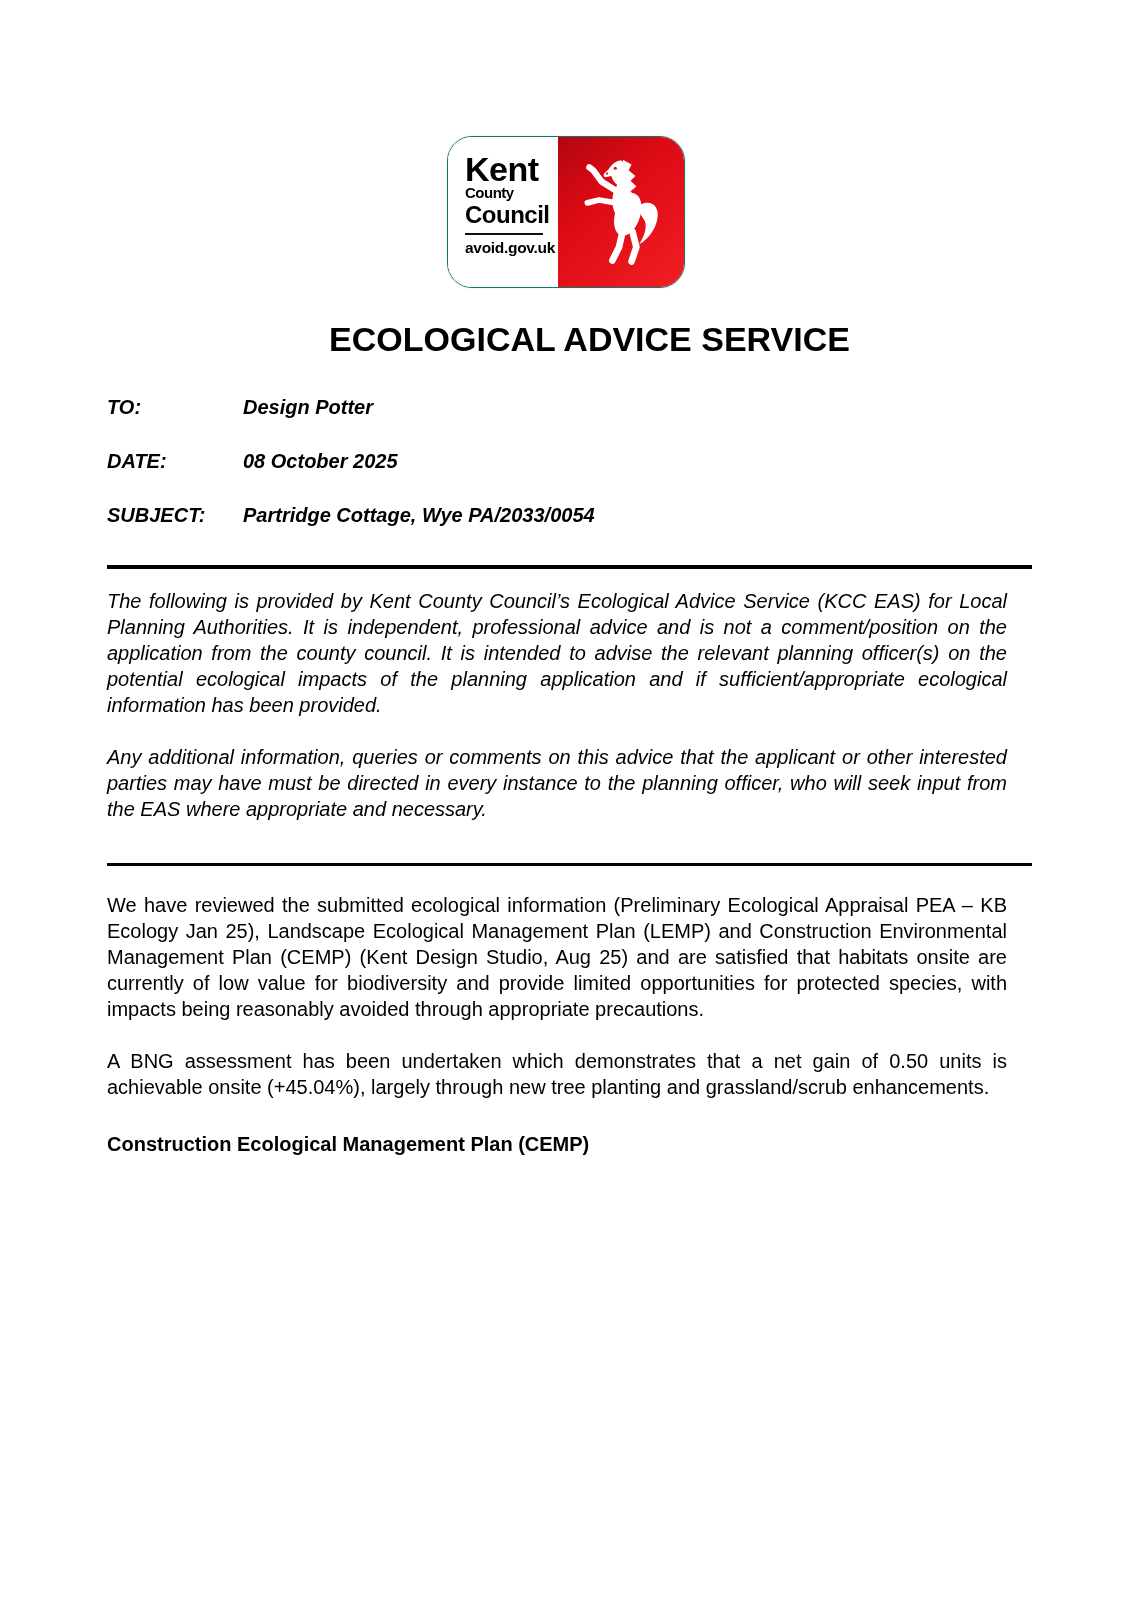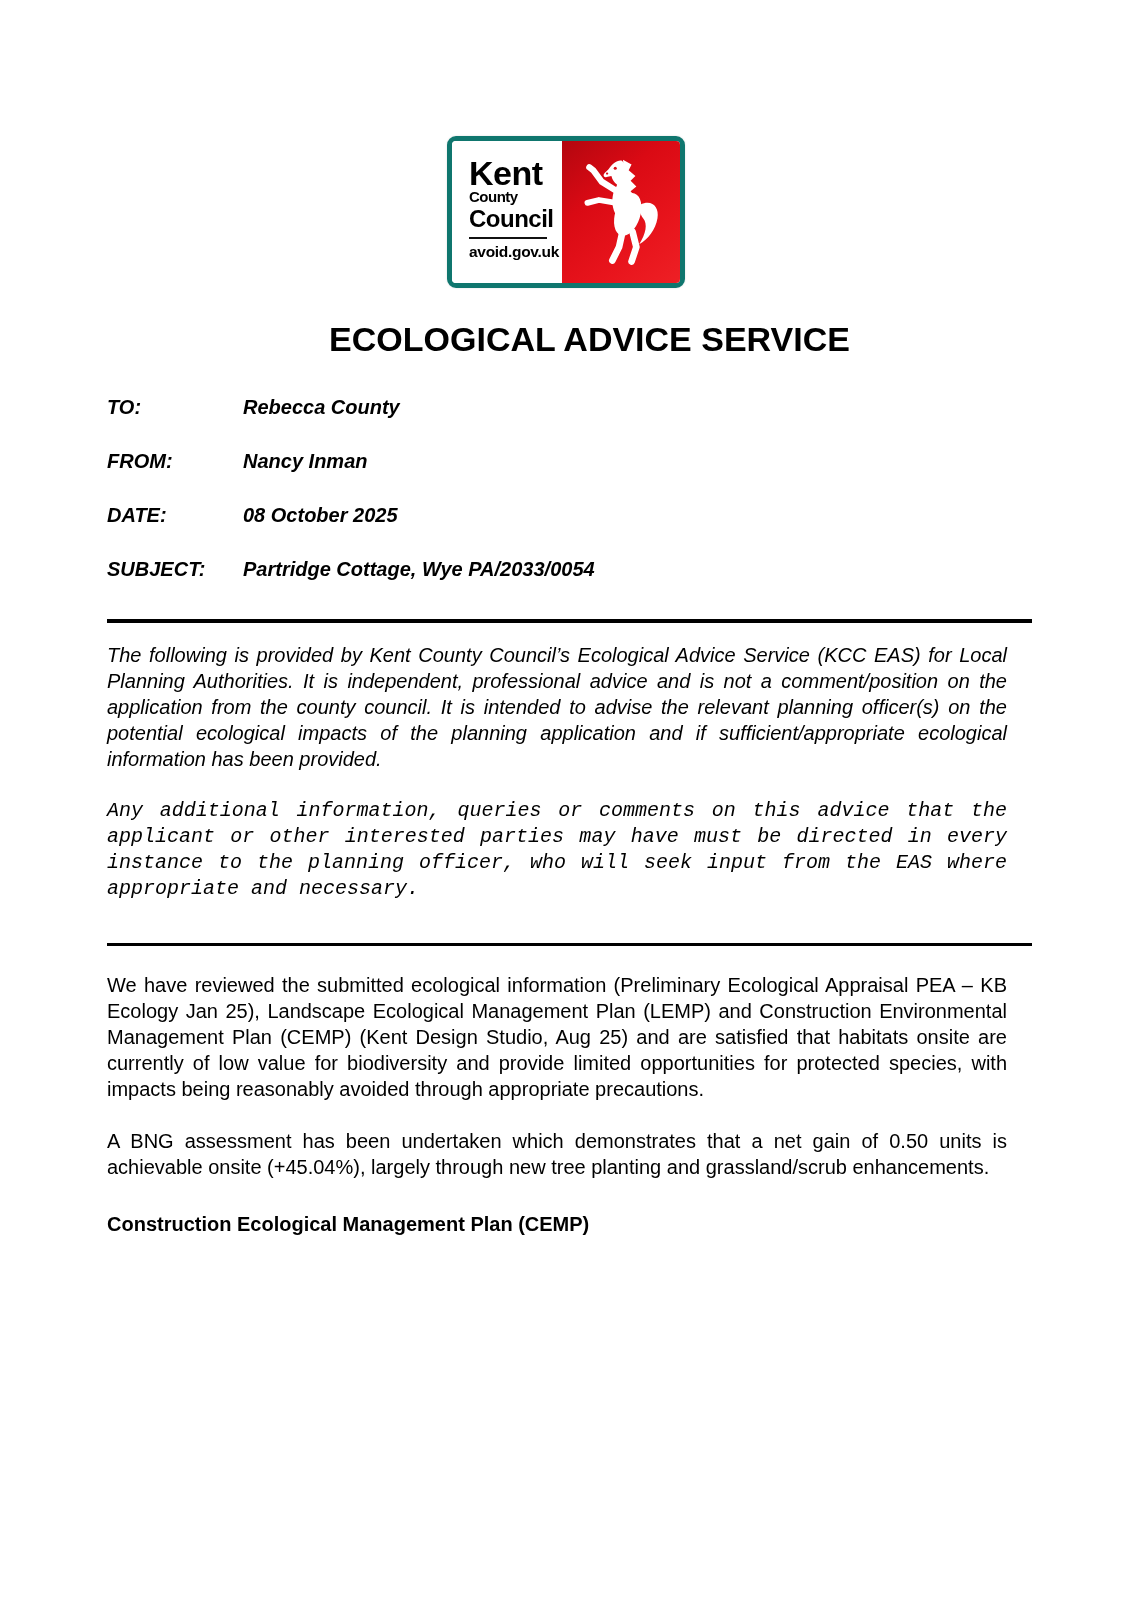--- a/index.html
+++ b/index.html
@@ -9,22 +9,22 @@
     width:1132px; height:1600px;
     background:#ffffff;
     color:#000;
     font-family:"Liberation Sans", sans-serif;
     overflow:hidden;
   }
   
   .logo-wrap { padding-top:136px; display:flex; justify-content:center; }
   .logo {
     width:238px; height:152px;
-    border:5px solid #0f766e;
-    border-radius:9px;
+    border:1px solid #0f766e;
+    border-radius:25px;
     overflow:hidden;
     display:flex;
     box-shadow:0 0 2px rgba(0,0,0,.15);
   }
   .logo-left {
     width:110px; background:#fff;
     padding:16px 0 0 17px;
     font-weight:bold; letter-spacing:-0.5px;
   }
   .logo-kent    { font-size:34px; line-height:0.95; }
@@ -61,21 +61,21 @@
   .rule.thin  { height:3px; margin-top:41px; }
   
   .para {
     width:900px;
     font-size:20px;
     line-height:26px;
     text-align:justify;
   }
   .ital { font-style:italic; }
   .p1 { margin-top:19px; }
-  .p2 { margin-top:26px;font-family:Liberation Mono, monospace; }
+  .p2 { margin-top:26px; }
   .summary-h {
     margin-top:25px;
     font-size:20px;
     font-weight:bold;
   }
   .body-p { margin-top:26px; }
   .section-h {
     margin-top:33px;
     font-size:20px;
     font-weight:bold;
@@ -120,25 +120,21 @@
     </div>
   </header>
 
   <h1 class="title">ECOLOGICAL ADVICE SERVICE</h1>
 
   <div class="content">
 
     <section class="memo">
       <div class="memo-row">
         <span class="memo-label">TO:</span>
-        <span class="memo-value">Rebecca County</span>
-      </div>
-      <div class="memo-row">
-        <span class="memo-label">FROM:</span>
-        <span class="memo-value">Nancy Inman</span>
+        <span class="memo-value">Design Potter</span>
       </div>
       <div class="memo-row">
         <span class="memo-label">DATE:</span>
         <span class="memo-value">08 October 2025</span>
       </div>
       <div class="memo-row">
         <span class="memo-label">SUBJECT:</span>
         <span class="memo-value">Partridge Cottage, Wye PA/2033/0054</span>
       </div>
     </section>

